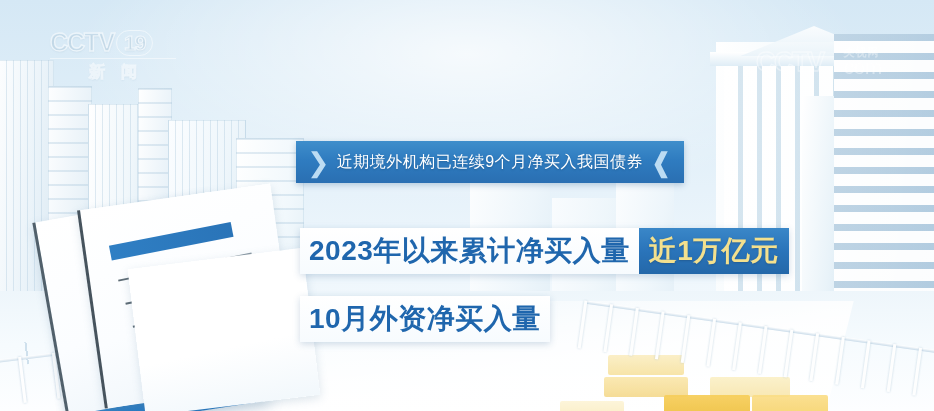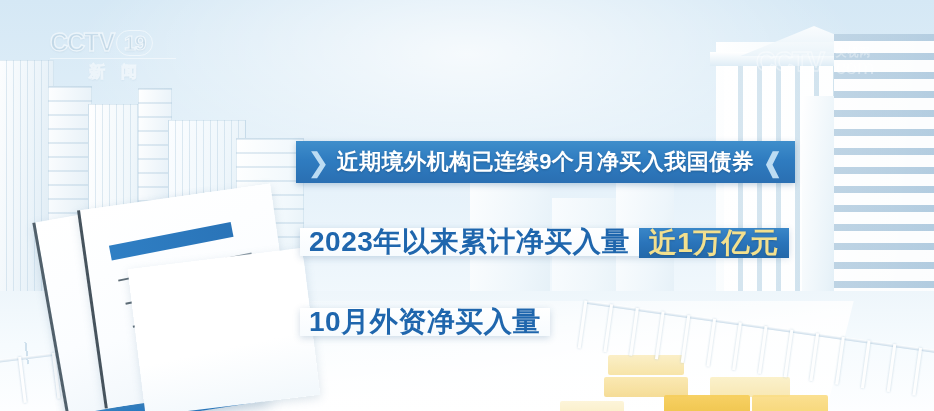--- a/index.html
+++ b/index.html
@@ -252,21 +252,21 @@
     width: 170px; height: 52px;
     opacity: .40;
     display: flex; align-items: center;
   }
   .wm-cctv {
     font-family: "Liberation Sans", sans-serif;
     font-weight: 700; font-size: 27px; letter-spacing: -1.5px;
     color: transparent;
     -webkit-text-stroke: 1.3px rgba(255,255,255,.98);
   }
-  .wm-right { margin-left: 12px; line-height: 1; }
+  .wm-right { margin-left: 20px; line-height: 1; }
   .wm-cn {
     font-size: 11px; font-weight: 700; letter-spacing: 1px;
     color: rgba(255,255,255,.95);
   }
   .wm-com {
     font-family: "Liberation Sans", sans-serif;
     font-size: 21px; font-weight: 400; letter-spacing: -.5px;
     color: rgba(255,255,255,.98);
     margin-top: -2px;
   }
@@ -283,34 +283,34 @@
     padding: 0 4px;
     background: linear-gradient(180deg,#3f8ecb 0%,#2f7cc0 45%,#2a6fb2 100%);
     box-shadow: 0 2px 6px rgba(40,90,140,.28);
   }
   .chev {
     font-size: 27px; font-weight: 400; color: #bcdcf3;
     line-height: 1; padding: 0 7px;
     font-family: "DejaVu Sans", sans-serif;
   }
   .banner1-text {
-    font-size: 22px; font-weight: 700; color: #ffffff;
+    font-size: 16px; font-weight: 400; color: #ffffff;
     letter-spacing: .5px;
     white-space: nowrap;
     text-shadow: 0 1px 2px rgba(25,70,115,.45);
   }
 
   .line-row {
     position: absolute;
     display: flex; align-items: stretch;
-    height: 28px;
+    height: 46px;
     box-shadow: 0 2px 7px rgba(40,90,140,.22);
   }
   .row2 { left: 300px; top: 228px; }
-  .row3 { left: 300px; top: 296px; margin-top: 12px; }
+  .row3 { left: 300px; top: 296px; }
 
   .seg-white {
     background: linear-gradient(180deg,#ffffff,#f7fbfe);
     display: flex; align-items: center;
     padding: 0 9px 0 9px;
   }
   .seg-white .txt {
     font-size: 28px; font-weight: 700; color: #1f66ad;
     letter-spacing: .5px; white-space: nowrap;
   }

